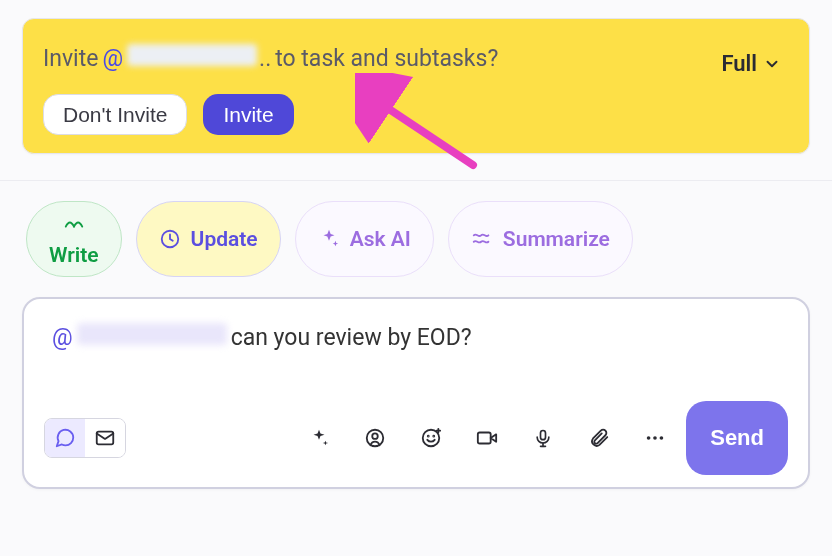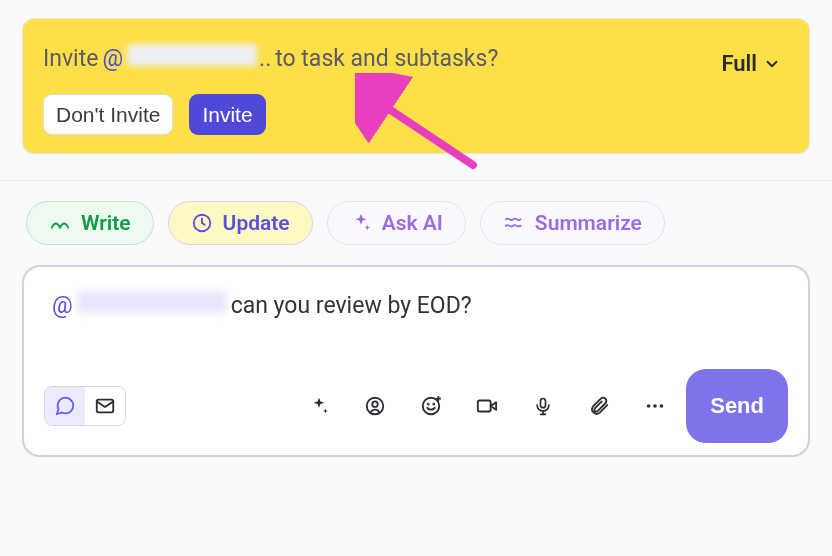--- a/index.html
+++ b/index.html
@@ -68,22 +68,22 @@
     margin-top: 12px;
   }
   .invite-actions {
     display: flex;
     gap: 16px;
     margin-top: 14px;
   }
   .btn {
     font-size: 21px;
     font-weight: 500;
-    padding: 7px 12px;
-    border-radius: 9px;
+    padding: 7px 19px;
+    border-radius: 15px;
     cursor: pointer;
     border: 1px solid transparent;
     line-height: 1.2;
   }
   .btn-outline {
     background: #fff;
     border-color: #dcdce4;
     color: #3a3a44;
   }
   .btn-primary {
@@ -120,20 +120,21 @@
     font-weight: 600;
     padding: 9px 22px;
     border-radius: 999px;
     cursor: pointer;
     border: 1.5px solid;
   }
   .pill-write {
     background: #eefaf0;
     border-color: #bfe6c6;
     color: #0f9d43;
+    flex-direction: column;
   }
   .pill-purple {
     background: #fef9c3;
     border-color: #d6d4f5;
     color: #5b4fe0;
   }
   .pill-light {
     background: #fbf9ff;
     border-color: #eadffa;
     color: #9c6de0;

